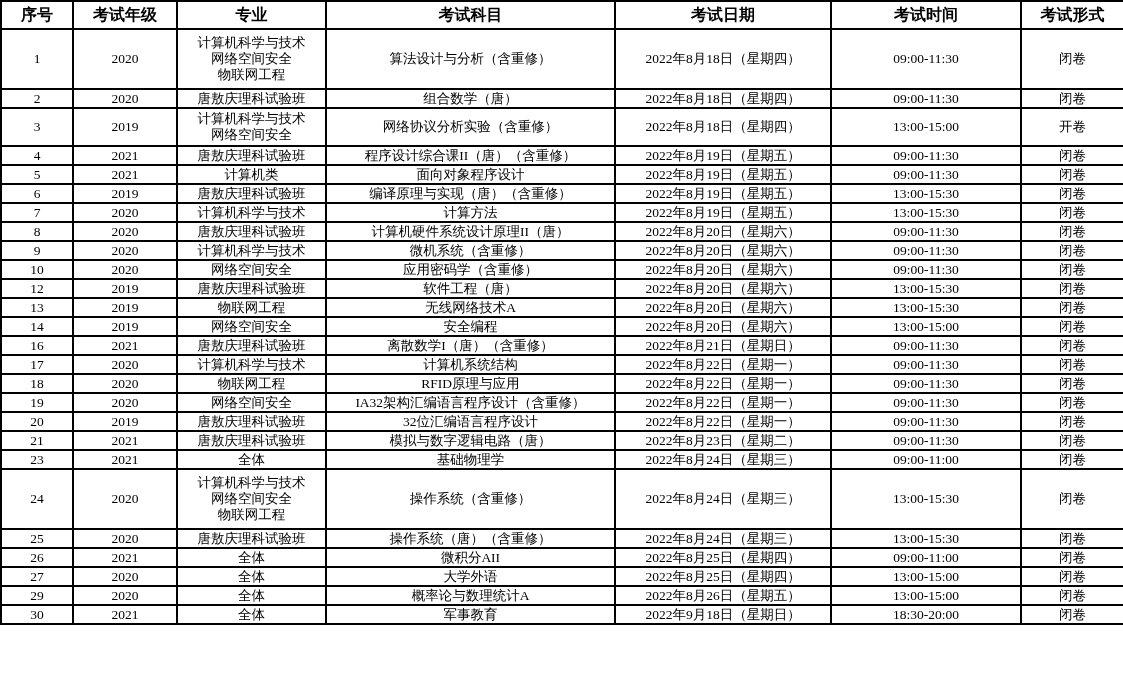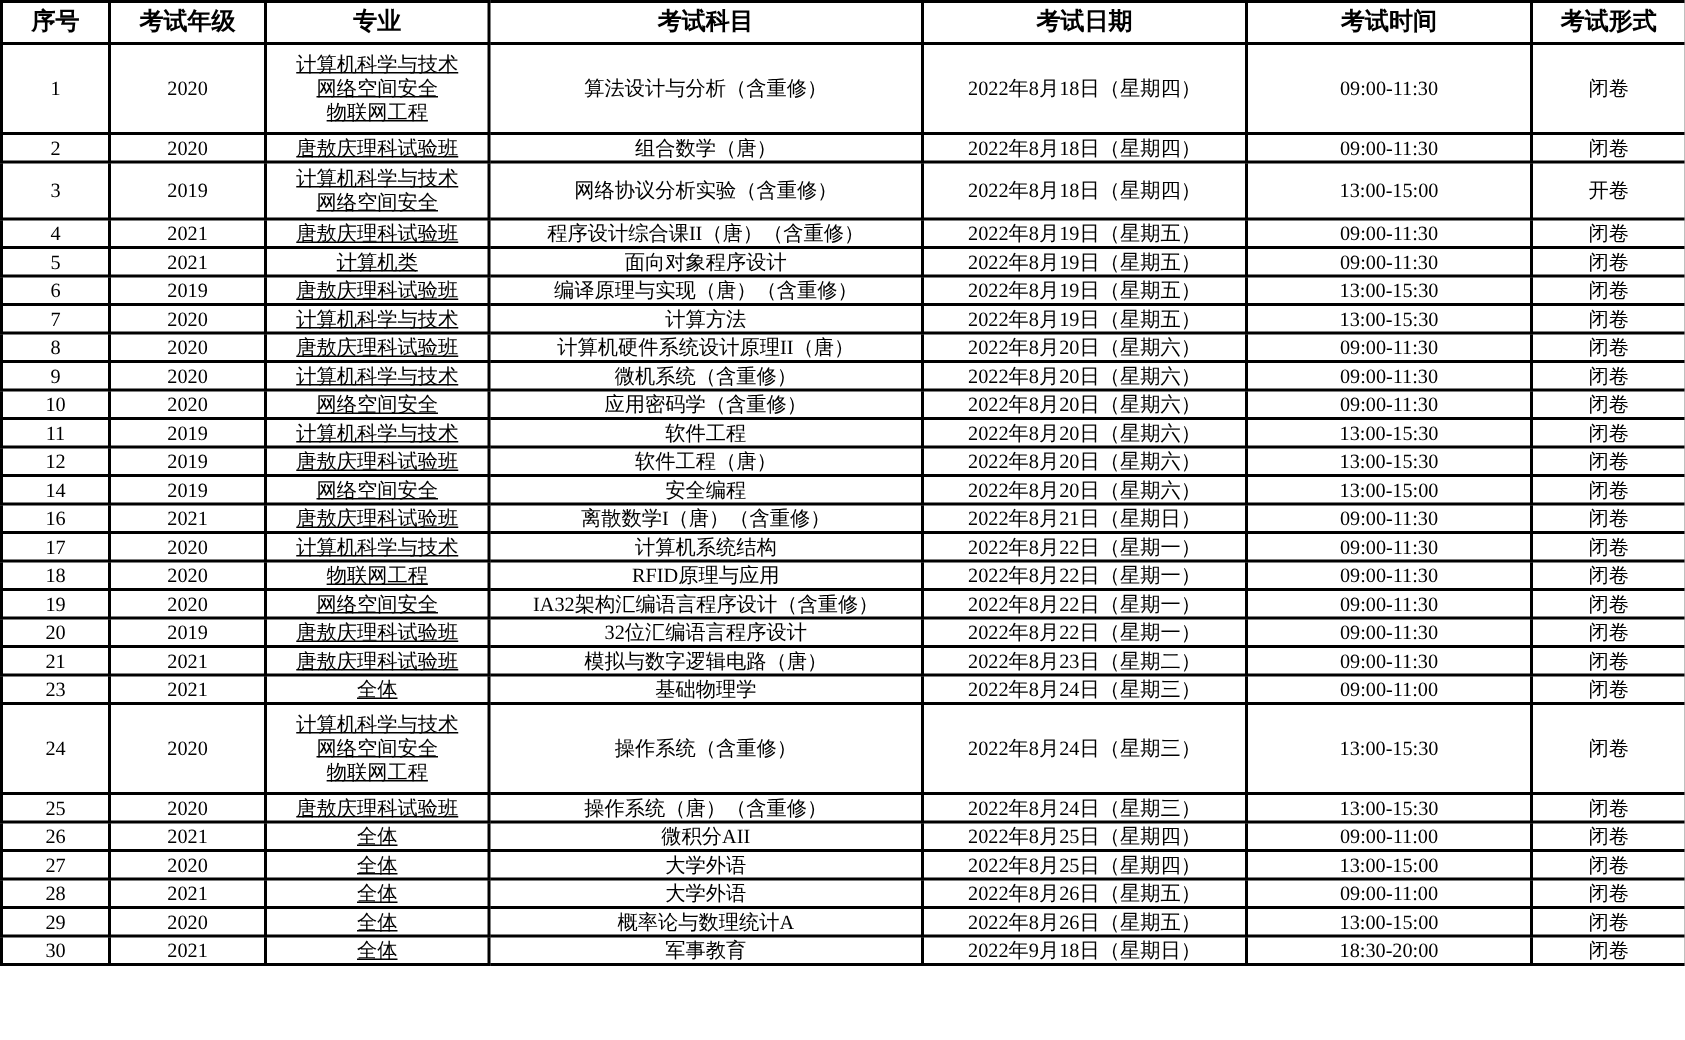--- a/index.html
+++ b/index.html
@@ -38,21 +38,21 @@
     font-size: 16px;
     font-weight: bold;
     white-space: nowrap;
   }
   tbody tr { height: 19px; }
   tbody tr.r2 { height: 38px; }
   tbody tr.r3 { height: 60px; }
   td {
     font-size: 13.5px;
   }
-  td.multiline { white-space: pre-line; text-decoration: underline; }
+  td.multiline { white-space: pre-line; }
   td[data-name="cell-date"], td[data-name="cell-time"] { white-space: nowrap; margin-left: 44px; }
 </style>
 </head>
 <body>
 
 <table data-name="exam-schedule-table">
   <colgroup>
     <col class="c-index">
     <col class="c-grade">
     <col class="c-major">
@@ -160,33 +160,33 @@
       <tr data-name="table-row">
         <td data-name="cell-index">10</td>
         <td data-name="cell-grade">2020</td>
         <td data-name="cell-major" class="multiline">网络空间安全</td>
         <td data-name="cell-subject">应用密码学（含重修）</td>
         <td data-name="cell-date">2022年8月20日（星期六）</td>
         <td data-name="cell-time">09:00-11:30</td>
         <td data-name="cell-format">闭卷</td>
       </tr>
       <tr data-name="table-row">
-        <td data-name="cell-index">11</td>
-        <td data-name="cell-grade">2019</td>
-        <td data-name="cell-major" class="multiline">计算机科学与技术</td>
-        <td data-name="cell-subject">软件工程</td>
-        <td data-name="cell-date">2022年8月20日（星期六）</td>
-        <td data-name="cell-time">13:00-15:30</td>
-        <td data-name="cell-format">闭卷</td>
-      </tr>
-      <tr data-name="table-row">
         <td data-name="cell-index">12</td>
         <td data-name="cell-grade">2019</td>
         <td data-name="cell-major" class="multiline">唐敖庆理科试验班</td>
         <td data-name="cell-subject">软件工程（唐）</td>
+        <td data-name="cell-date">2022年8月20日（星期六）</td>
+        <td data-name="cell-time">13:00-15:30</td>
+        <td data-name="cell-format">闭卷</td>
+      </tr>
+      <tr data-name="table-row">
+        <td data-name="cell-index">13</td>
+        <td data-name="cell-grade">2019</td>
+        <td data-name="cell-major" class="multiline">物联网工程</td>
+        <td data-name="cell-subject">无线网络技术A</td>
         <td data-name="cell-date">2022年8月20日（星期六）</td>
         <td data-name="cell-time">13:00-15:30</td>
         <td data-name="cell-format">闭卷</td>
       </tr>
       <tr data-name="table-row">
         <td data-name="cell-index">14</td>
         <td data-name="cell-grade">2019</td>
         <td data-name="cell-major" class="multiline">网络空间安全</td>
         <td data-name="cell-subject">安全编程</td>
         <td data-name="cell-date">2022年8月20日（星期六）</td>
@@ -288,29 +288,20 @@
       <tr data-name="table-row">
         <td data-name="cell-index">27</td>
         <td data-name="cell-grade">2020</td>
         <td data-name="cell-major" class="multiline">全体</td>
         <td data-name="cell-subject">大学外语</td>
         <td data-name="cell-date">2022年8月25日（星期四）</td>
         <td data-name="cell-time">13:00-15:00</td>
         <td data-name="cell-format">闭卷</td>
       </tr>
       <tr data-name="table-row">
-        <td data-name="cell-index">28</td>
-        <td data-name="cell-grade">2021</td>
-        <td data-name="cell-major" class="multiline">全体</td>
-        <td data-name="cell-subject">大学外语</td>
-        <td data-name="cell-date">2022年8月26日（星期五）</td>
-        <td data-name="cell-time">09:00-11:00</td>
-        <td data-name="cell-format">闭卷</td>
-      </tr>
-      <tr data-name="table-row">
         <td data-name="cell-index">29</td>
         <td data-name="cell-grade">2020</td>
         <td data-name="cell-major" class="multiline">全体</td>
         <td data-name="cell-subject">概率论与数理统计A</td>
         <td data-name="cell-date">2022年8月26日（星期五）</td>
         <td data-name="cell-time">13:00-15:00</td>
         <td data-name="cell-format">闭卷</td>
       </tr>
       <tr data-name="table-row">
         <td data-name="cell-index">30</td>

